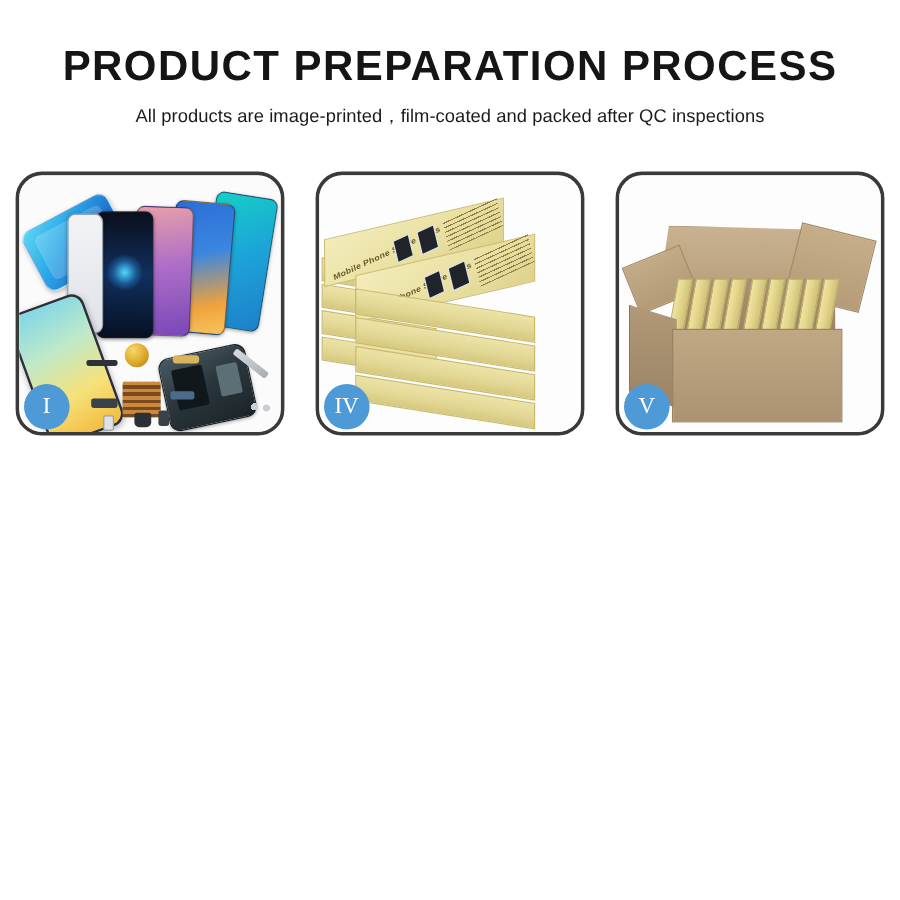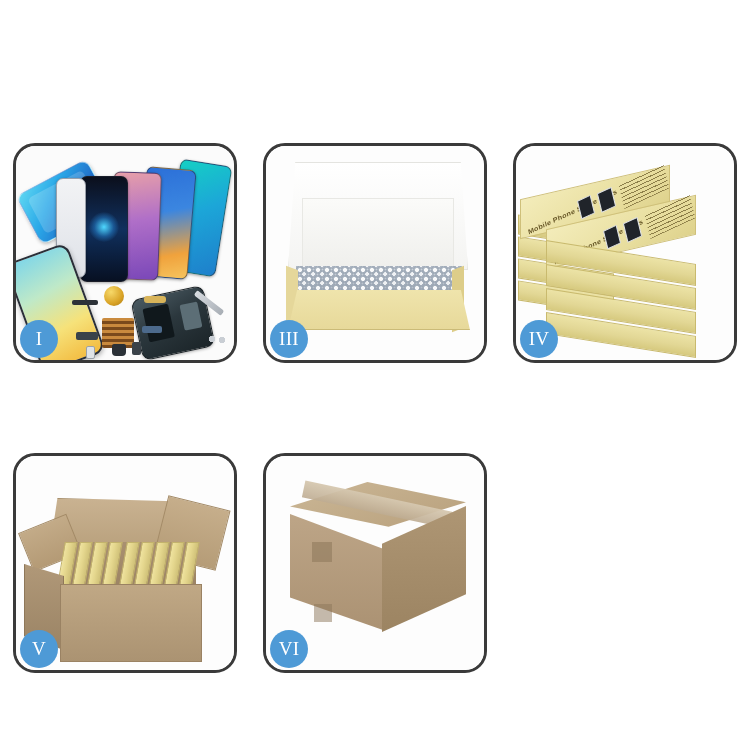--- a/index.html
+++ b/index.html
@@ -290,20 +290,24 @@
       background:linear-gradient(180deg,#ae9674 0%,#9c8462 100%);
       clip-path:polygon(0 30%,100% 0,100% 70%,0 100%); }
   .c6-tab1 { position:absolute; left:46px; top:86px; width:20px; height:20px; background:rgba(140,118,90,.55); }
   .c6-tab2 { position:absolute; left:48px; top:148px; width:18px; height:18px; background:rgba(140,118,90,.5); }
 </style>
 </head>
 <body>
 
 <div id="page">
 
+  <div class="header">
+    <div class="title">PRODUCT PREPARATION PROCESS</div>
+    <div class="subtitle">All products are image-printed，film-coated and packed after QC inspections</div>
+  </div>
 
   <div class="grid">
 
     <div class="panel">
       <div class="stage">
         <div class="p1bg"></div>
         <div class="film"></div>
         <div class="phone-fan">
           <div class="ph ph1"></div>
           <div class="ph ph2"></div>
@@ -322,32 +326,20 @@
         <div class="prt prt-e"></div>
         <div class="prt prt-f"></div>
         <div class="prt prt-g"></div>
         <div class="driver"></div>
         <div class="screws"></div>
       </div>
       <div class="badge">I</div>
     </div>
 
 
-    <div class="panel">
-      <div class="stage p3">
-        <div class="lid-back"></div>
-        <div class="lid-inner"></div>
-        <div class="box3-inner"></div>
-        <div class="box3-bubbles"></div>
-        <div class="box3-lipL"></div>
-        <div class="box3-lipR"></div>
-        <div class="box3-front"></div>
-      </div>
-      <div class="badge">III</div>
-    </div>
 
     <div class="panel">
       <div class="stage p4">
         <div class="kstack">
 
           <div class="kbox" style="left:2px;  top:58px;  width:96px; height:20px; transform:skewY(9deg);"></div>
           <div class="kbox" style="left:2px;  top:80px;  width:96px; height:20px; transform:skewY(9deg);"></div>
           <div class="kbox" style="left:2px;  top:102px; width:96px; height:20px; transform:skewY(9deg);"></div>
           <div class="kbox" style="left:2px;  top:124px; width:96px; height:20px; transform:skewY(9deg);"></div>
 
@@ -390,26 +382,15 @@
           <div class="c5-bar" style="left:92px;"></div>
           <div class="c5-bar" style="left:107px;"></div>
           <div class="c5-bar" style="left:122px;"></div>
         </div>
         <div class="c5-side"></div>
         <div class="c5-front"></div>
       </div>
       <div class="badge">V</div>
     </div>
 
-    <div class="panel">
-      <div class="stage p6">
-        <div class="c6-top"></div>
-        <div class="c6-tape"></div>
-        <div class="c6-left"></div>
-        <div class="c6-right"></div>
-        <div class="c6-tab1"></div>
-        <div class="c6-tab2"></div>
-      </div>
-      <div class="badge">VI</div>
-    </div>
 
   </div>
 </div>
 
 </body></html>

